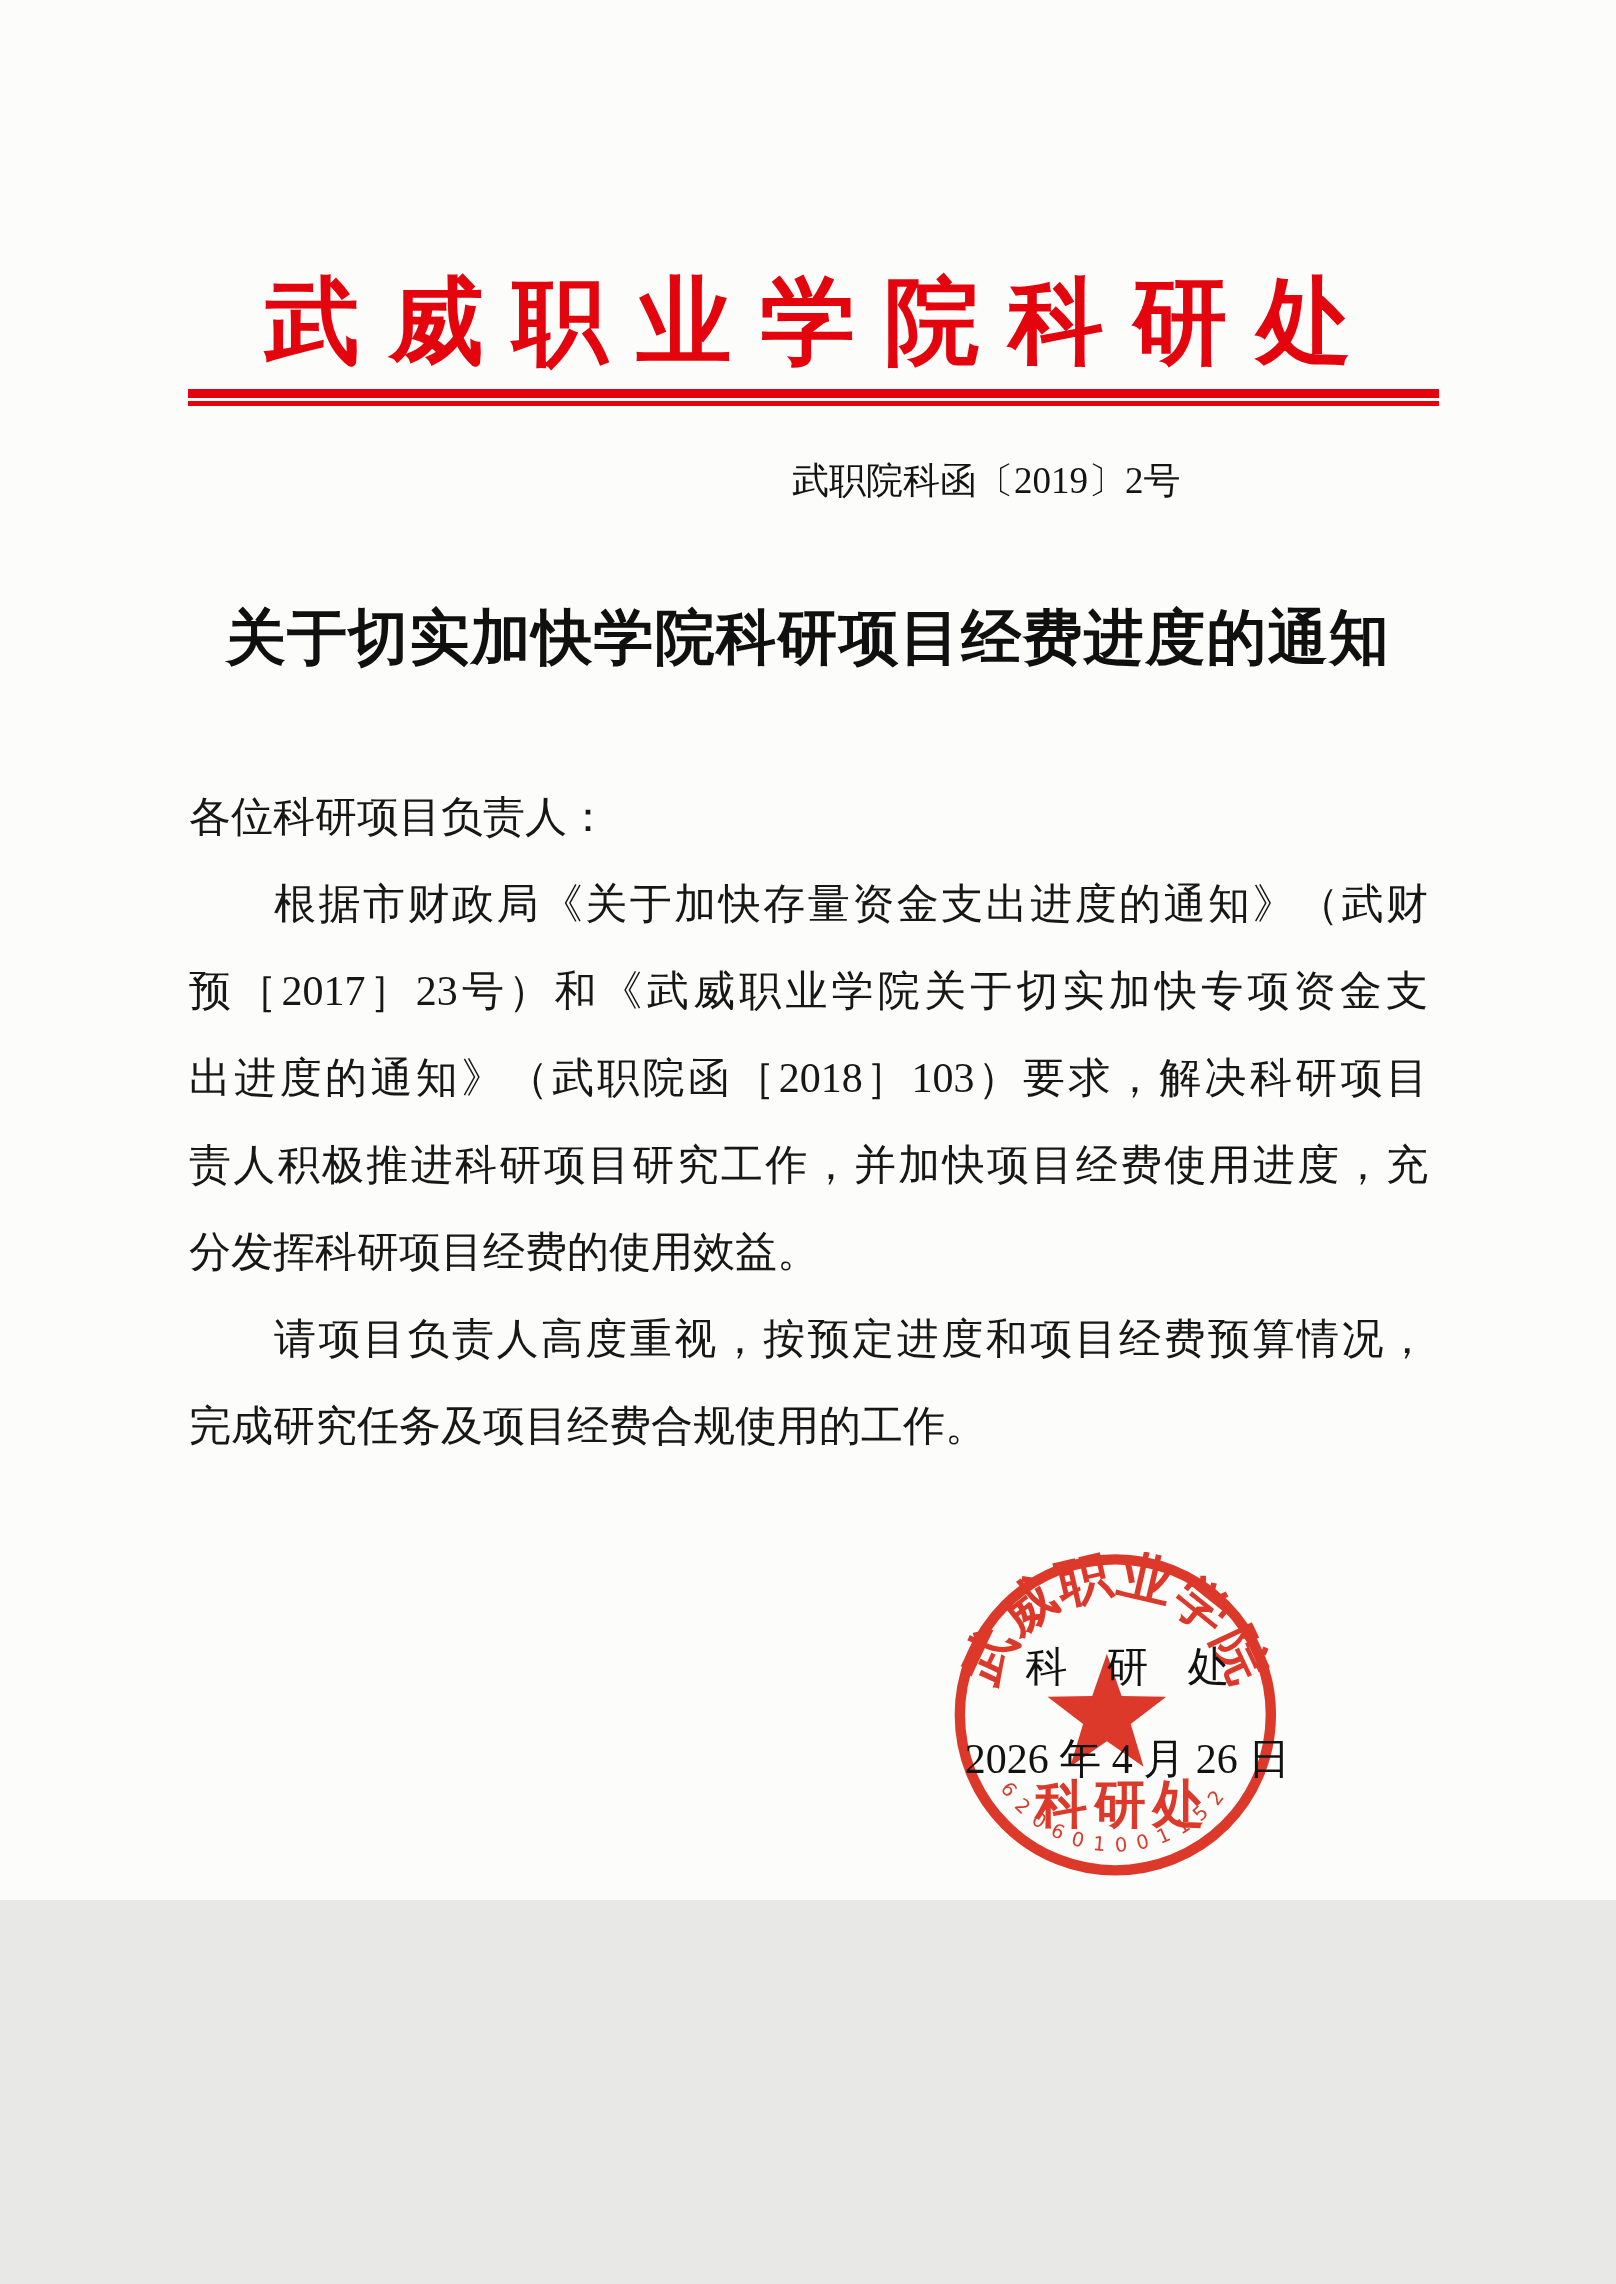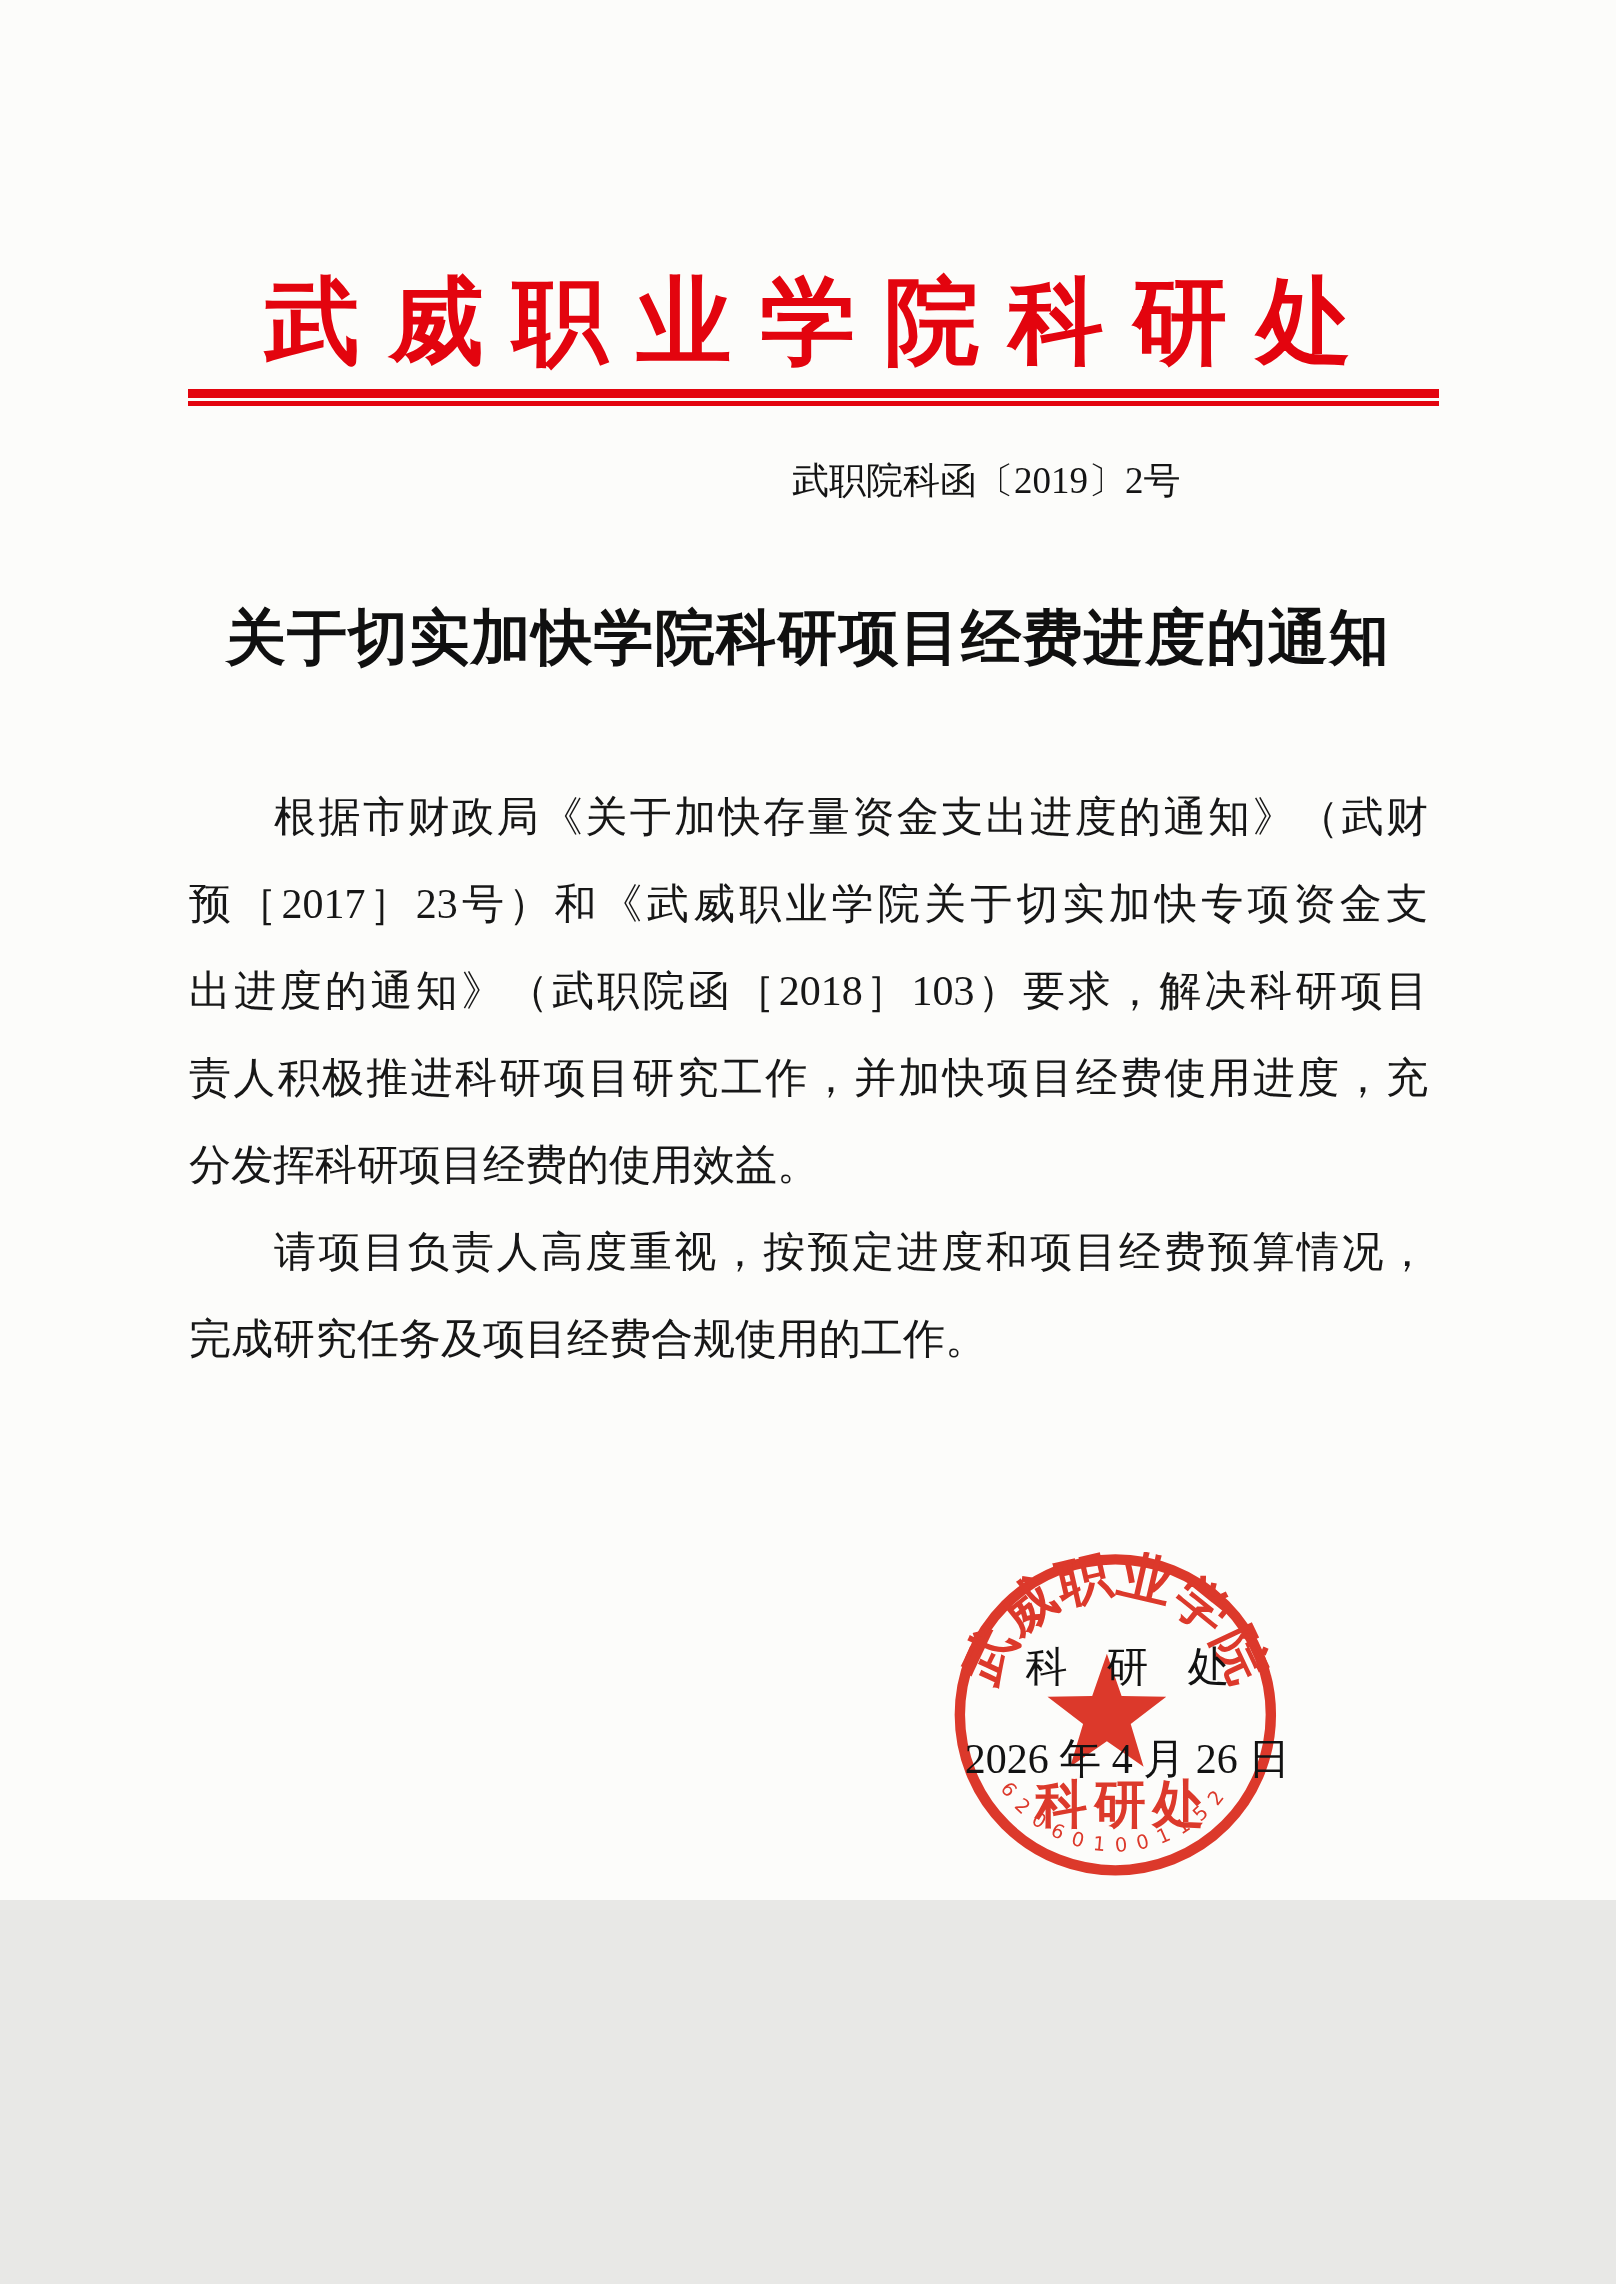--- a/index.html
+++ b/index.html
@@ -83,20 +83,21 @@
   <div class="letterhead">武威职业学院科研处</div>
 
   <div class="rule rule-top-thick"></div>
   <div class="rule rule-top-thin"></div>
 
   <div class="doc-number">武职院科函〔2019〕2号</div>
 
   <div class="doc-title">关于切实加快学院科研项目经费进度的通知</div>
 
   <div class="doc-body">
+    <div class="line">各位科研项目负责人：</div>
     <div class="line justify indent">根据市财政局《关于加快存量资金支出进度的通知》（武财</div>
     <div class="line justify">预［2017］23号）和《武威职业学院关于切实加快专项资金支</div>
     <div class="line justify">出进度的通知》（武职院函［2018］103）要求，解决科研项目</div>
     <div class="line justify">责人积极推进科研项目研究工作，并加快项目经费使用进度，充</div>
     <div class="line">分发挥科研项目经费的使用效益。</div>
     <div class="line justify indent">请项目负责人高度重视，按预定进度和项目经费预算情况，</div>
     <div class="line">完成研究任务及项目经费合规使用的工作。</div>
   </div>
 
   <svg class="seal" viewBox="0 0 498 502" xmlns="http://www.w3.org/2000/svg">

